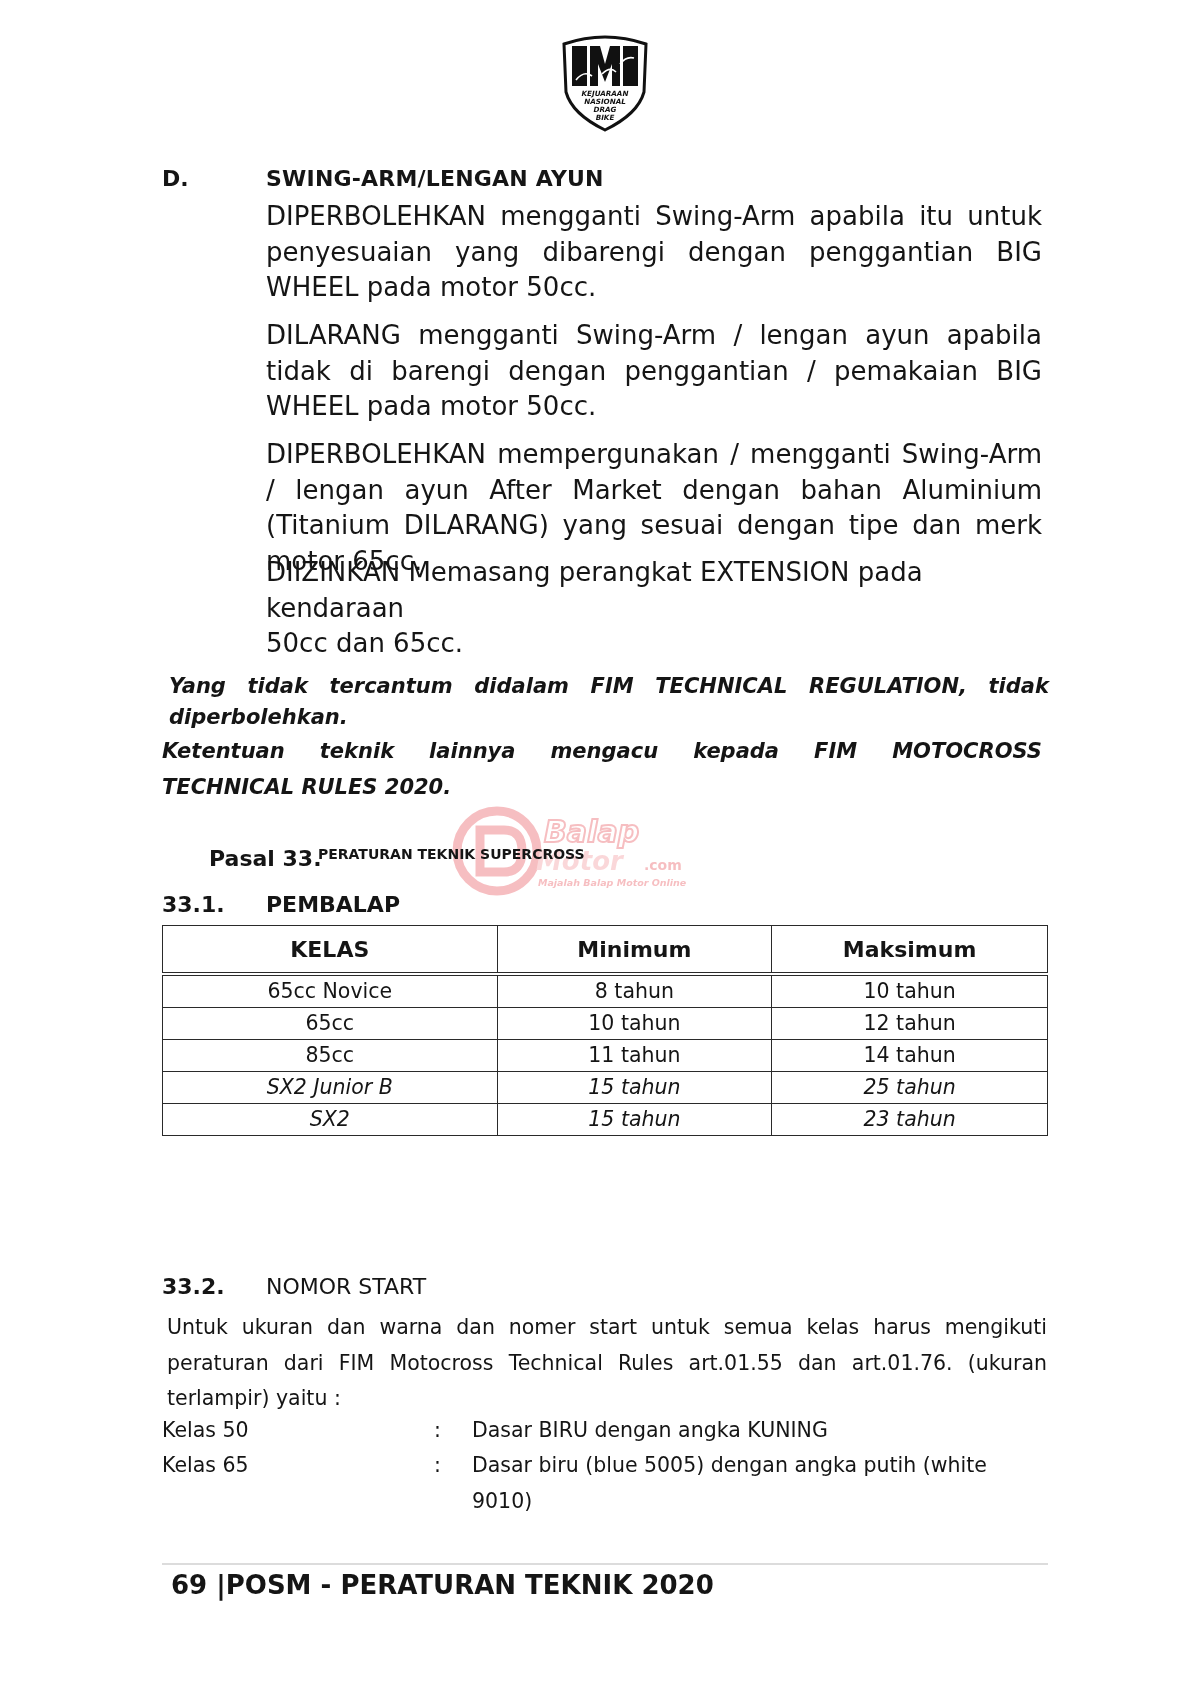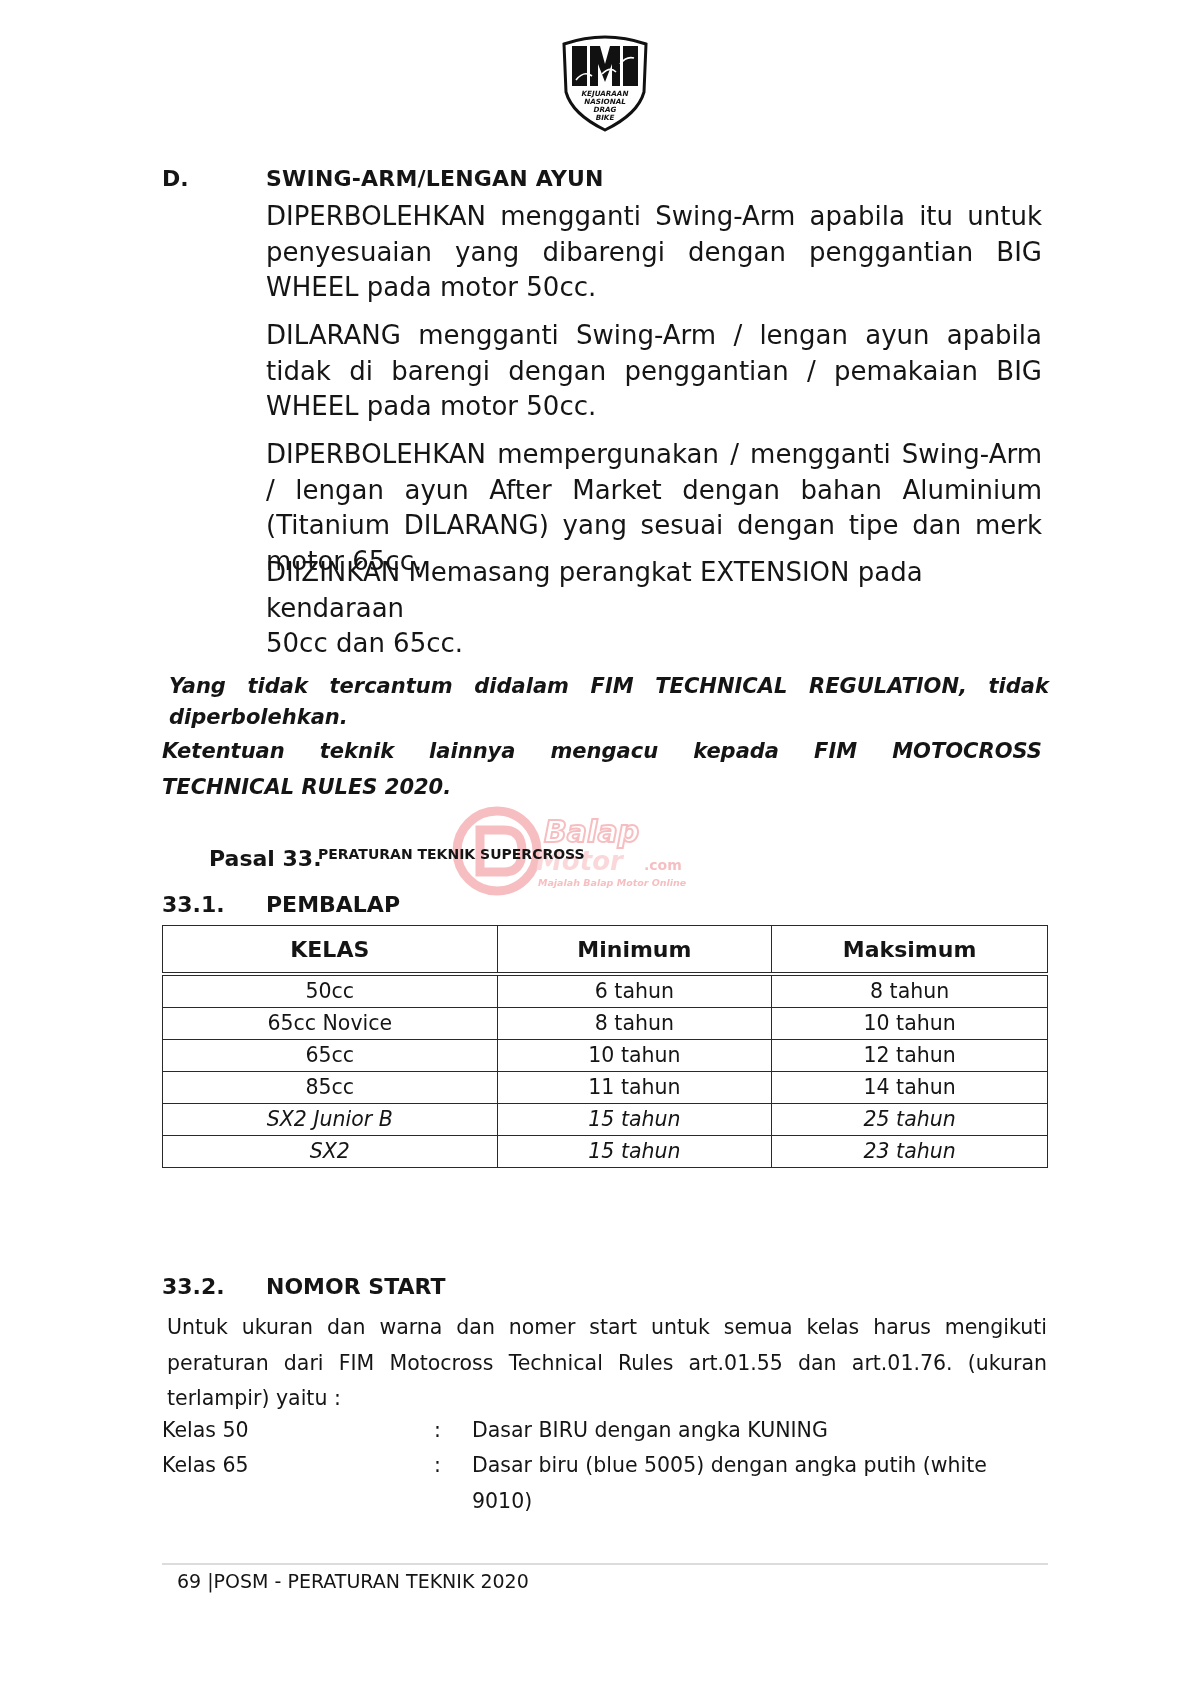--- a/index.html
+++ b/index.html
@@ -38,31 +38,31 @@
   .tbl th { height: 46px; font-weight: bold; font-size: 22px; text-align: center; }
   .tbl thead tr { border-bottom: 4px double #2a2a2a; }
   .tbl thead th { border-bottom: 4px double #2a2a2a; }
   .tbl td { height: 31px; line-height: 31px; }
   .tbl col.c1 { width: 335px; }
   .tbl col.c2 { width: 275px; }
   .tbl col.c3 { width: 276px; }
   .tbl tr.it td { font-style: italic; }
 
   .sub2-num { left: 162px; top: 1274px; font-weight: bold; font-size: 22px; }
-  .sub2-title { left: 266px; top: 1274px; font-weight: bold; font-size: 22px; }
+  .sub2-title { left: 266px; top: 1274px; font-weight: normal; font-size: 22px; }
   .nomor-text { left: 162px; top: 1305px; width: 880px; font-size: 20.5px; line-height: 35.5px; text-align: justify; }
   .kv-row { left: 162px; width: 880px; font-size: 20.5px; line-height: 35.5px; }
   .kv-key { position: absolute; left: 0; top: 0; }
   .kv-colon { position: absolute; left: 272px; top: 0; }
   .kv-val { position: absolute; left: 310px; top: 0; width: 570px; }
   .kv1 { top: 1413px; }
   .kv2 { top: 1448px; }
 
   .footer-rule { left: 162px; top: 1563px; width: 886px; height: 1.5px; background: #dcdcdc; }
-  .footer { left: 177px; top: 1570px; font-weight: normal; font-size: 19px; }
+  .footer { left: 171px; top: 1570px; font-weight: bold; font-size: 26px; }
 </style>
 </head>
 <body>
 
 <div class="abs logo">
   <svg width="94" height="98" viewBox="0 0 94 98">
     <path d="M6 10 Q47 -4 88 10 L86 58 Q80 80 47 96 Q14 80 8 58 Z" fill="#fff" stroke="#111" stroke-width="3"></path>
     <rect x="14" y="12" width="15" height="40" fill="#111"></rect>
     <path d="M32 12 L42 12 L47 30 L52 12 L62 12 L62 52 L54 52 L54 30 L47 48 L40 30 L40 52 L32 52 Z" fill="#111"></path>
     <rect x="65" y="12" width="15" height="40" fill="#111"></rect>
@@ -116,25 +116,20 @@
     </colgroup>
   <thead>
     <tr>
       <th>KELAS</th>
       <th>Minimum</th>
       <th>Maksimum</th>
     </tr>
   </thead>
   <tbody>
     <tr>
-      <td>50cc</td>
-      <td>6 tahun</td>
-      <td>8 tahun</td>
-    </tr>
-    <tr>
       <td>65cc Novice</td>
       <td>8 tahun</td>
       <td>10 tahun</td>
     </tr>
     <tr>
       <td>65cc</td>
       <td>10 tahun</td>
       <td>12 tahun</td>
     </tr>
     <tr>

